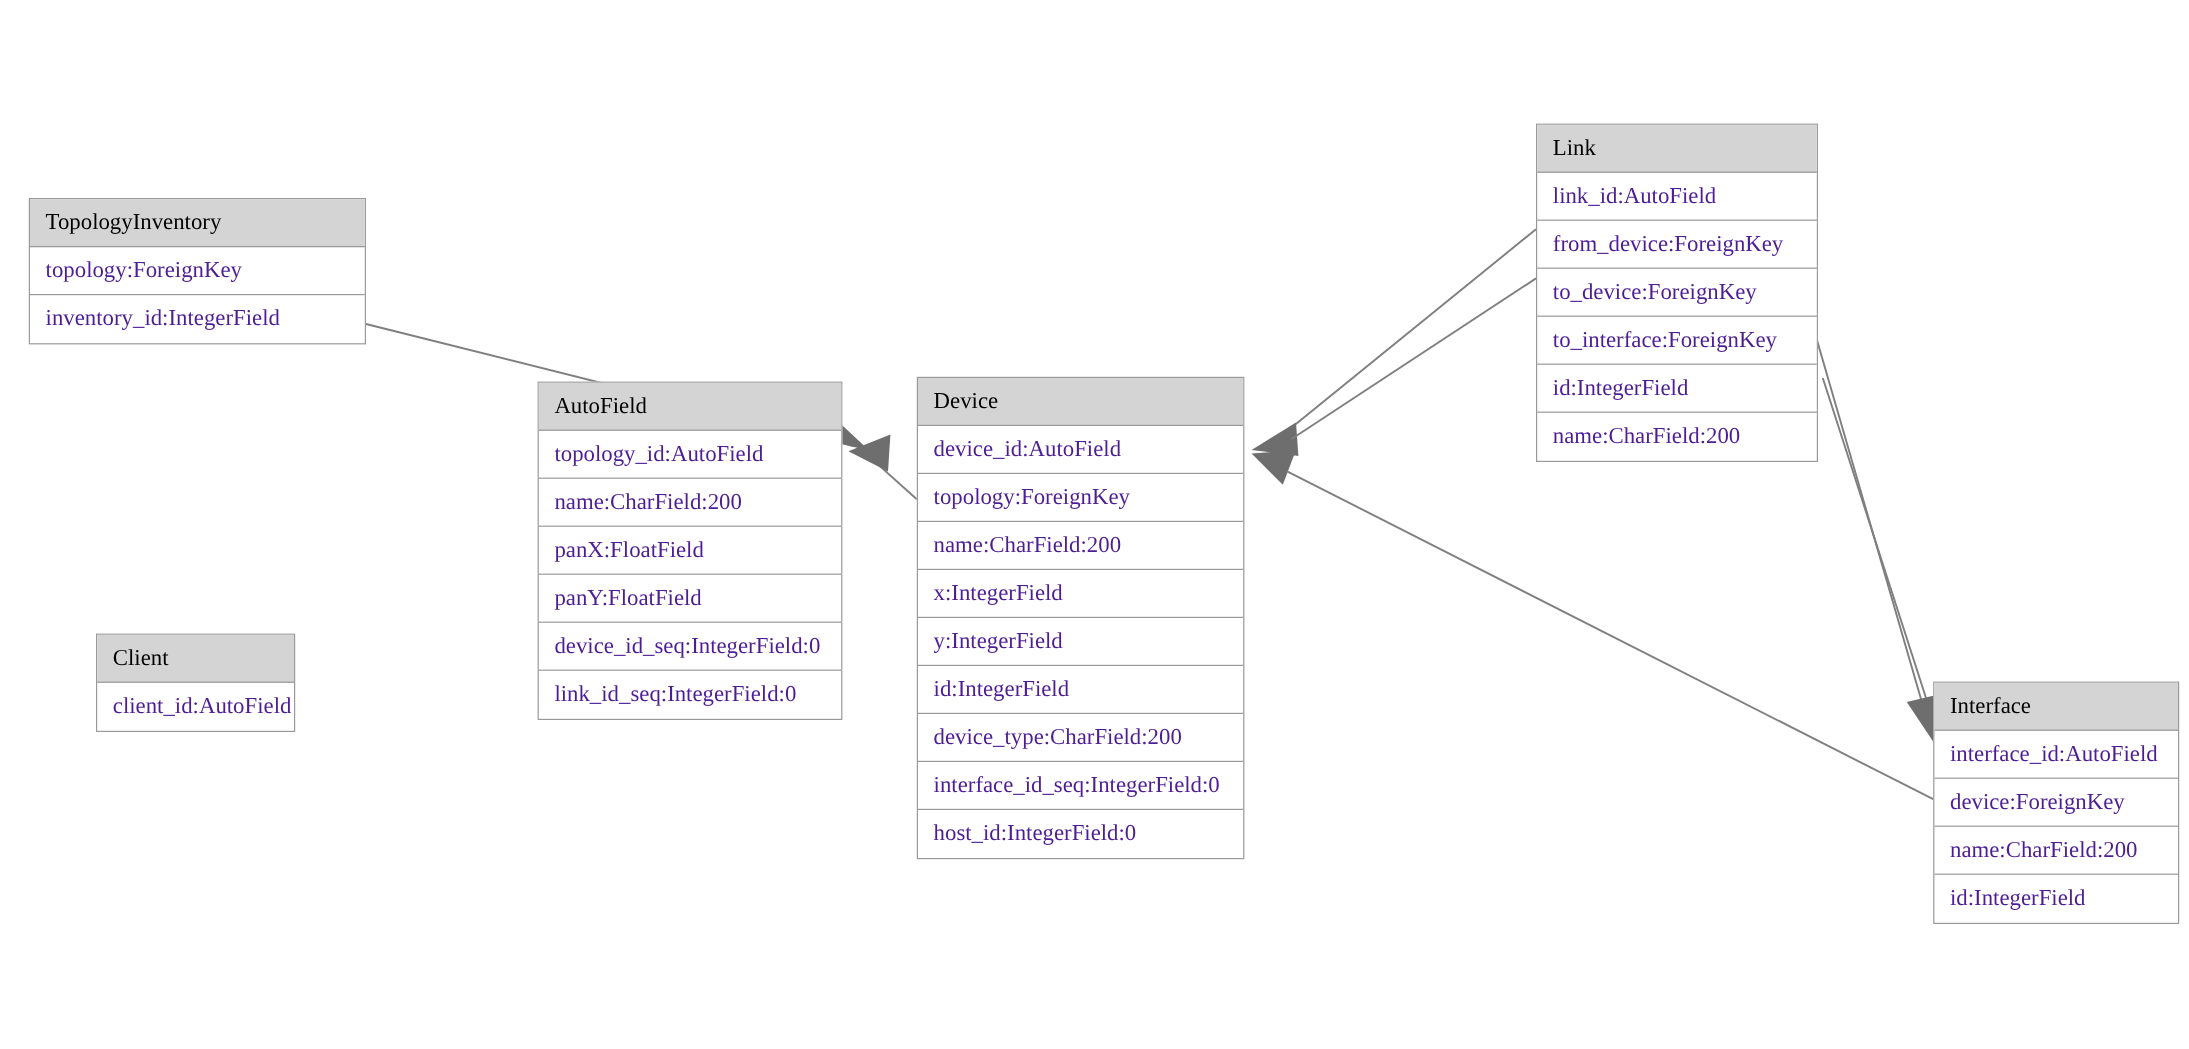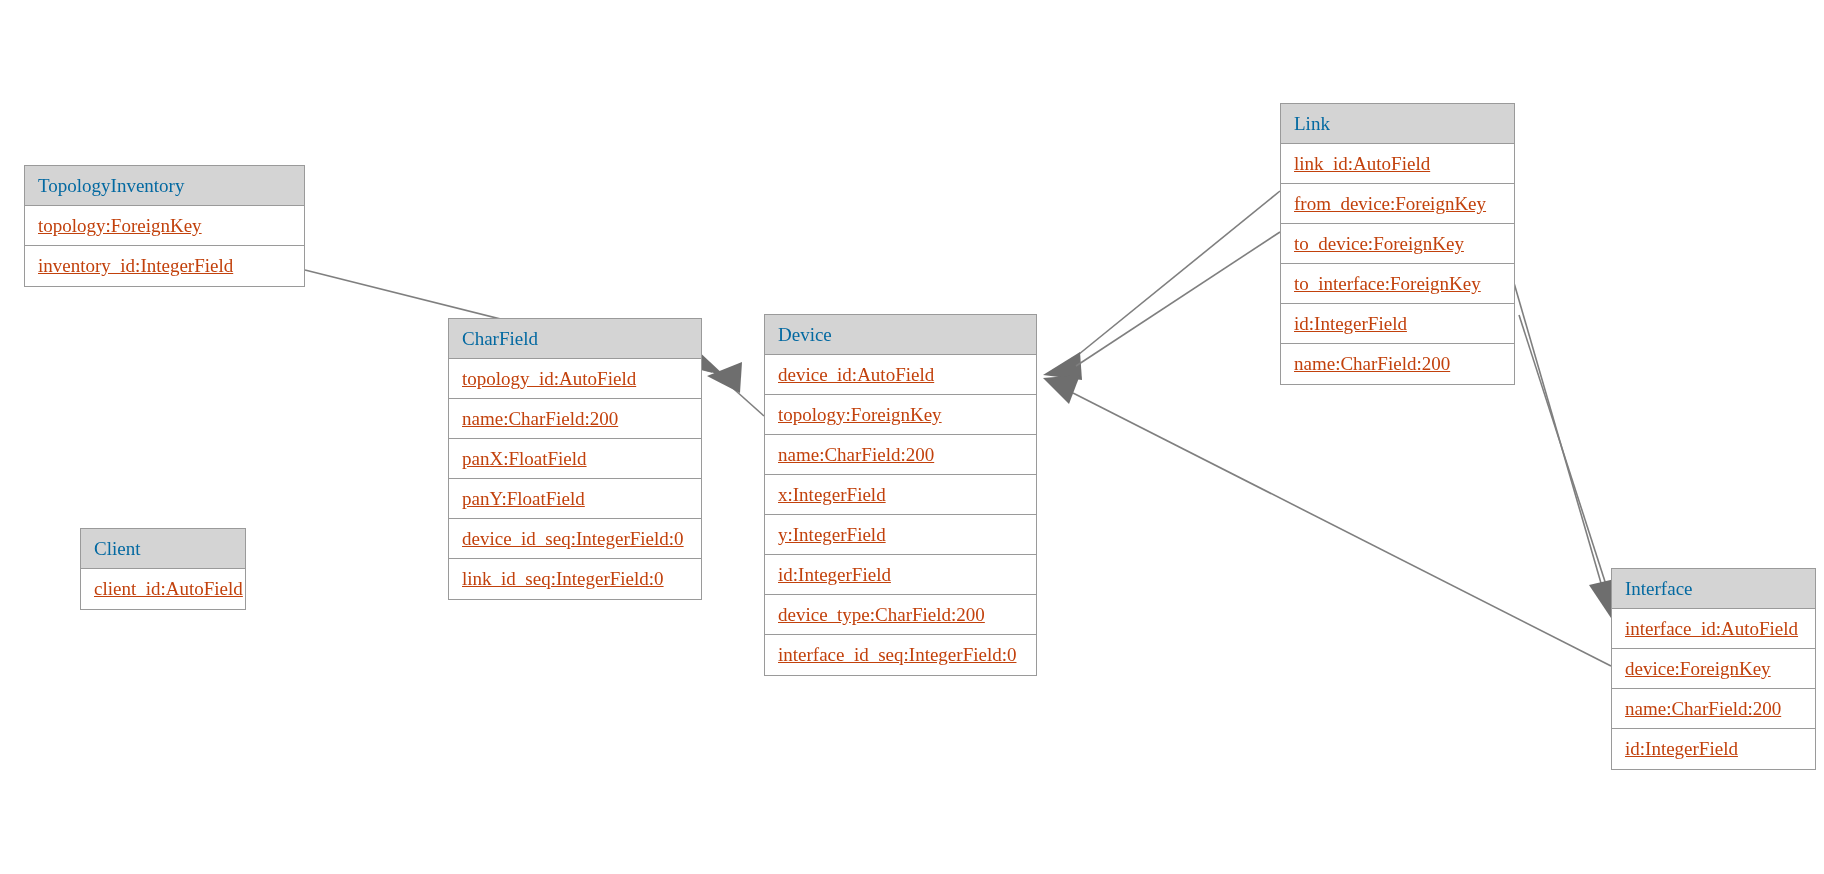--- a/index.html
+++ b/index.html
@@ -28,42 +28,41 @@
     position: absolute;
     box-sizing: border-box;
     border: 1px solid #9a9a9a;
     background: #ffffff;
     z-index: 5;
   }
   .entity-header {
     box-sizing: border-box;
     background: #d4d4d4;
     border-bottom: 1px solid #9a9a9a;
-    color: #0369a1;
+    color: #000000;
     font-size: 19px;
     line-height: 39px;
     height: 40px;
     padding: 0 0 0 13px;
     white-space: nowrap;
     overflow: hidden;
   }
   .entity-rows {
     display: block;
   }
   .entity-row {
     box-sizing: border-box;
     height: 40px;
     line-height: 39px;
-    color: #c2410c;
+    color: #4c1d95;
     font-size: 19px;
     padding: 0 10px 8px 13px;
     border-bottom: 1px solid #9a9a9a;
     white-space: nowrap;
     overflow: hidden;
-    text-decoration: underline;
   }
   .entity-row:last-child {
     border-bottom: none;
   }
 </style>
 </head>
 <body>
 
 <div id="canvas">
 
@@ -102,21 +101,21 @@
 
   <div class="entity" style="left:24px; top:165px; width:281px;">
     <div class="entity-header">TopologyInventory</div>
     <div class="entity-rows">
       <div class="entity-row">topology:ForeignKey</div>
       <div class="entity-row">inventory_id:IntegerField</div>
     </div>
   </div>
 
   <div class="entity" style="left:448px; top:318px; width:254px;">
-    <div class="entity-header">CharField</div>
+    <div class="entity-header">AutoField</div>
     <div class="entity-rows">
       <div class="entity-row">topology_id:AutoField</div>
       <div class="entity-row">name:CharField:200</div>
       <div class="entity-row">panX:FloatField</div>
       <div class="entity-row">panY:FloatField</div>
       <div class="entity-row">device_id_seq:IntegerField:0</div>
       <div class="entity-row">link_id_seq:IntegerField:0</div>
     </div>
   </div>
 
@@ -124,20 +123,21 @@
     <div class="entity-header">Device</div>
     <div class="entity-rows">
       <div class="entity-row">device_id:AutoField</div>
       <div class="entity-row">topology:ForeignKey</div>
       <div class="entity-row">name:CharField:200</div>
       <div class="entity-row">x:IntegerField</div>
       <div class="entity-row">y:IntegerField</div>
       <div class="entity-row">id:IntegerField</div>
       <div class="entity-row">device_type:CharField:200</div>
       <div class="entity-row">interface_id_seq:IntegerField:0</div>
+      <div class="entity-row">host_id:IntegerField:0</div>
     </div>
   </div>
 
   <div class="entity" style="left:80px; top:528px; width:166px;">
     <div class="entity-header">Client</div>
     <div class="entity-rows">
       <div class="entity-row">client_id:AutoField</div>
     </div>
   </div>
 

